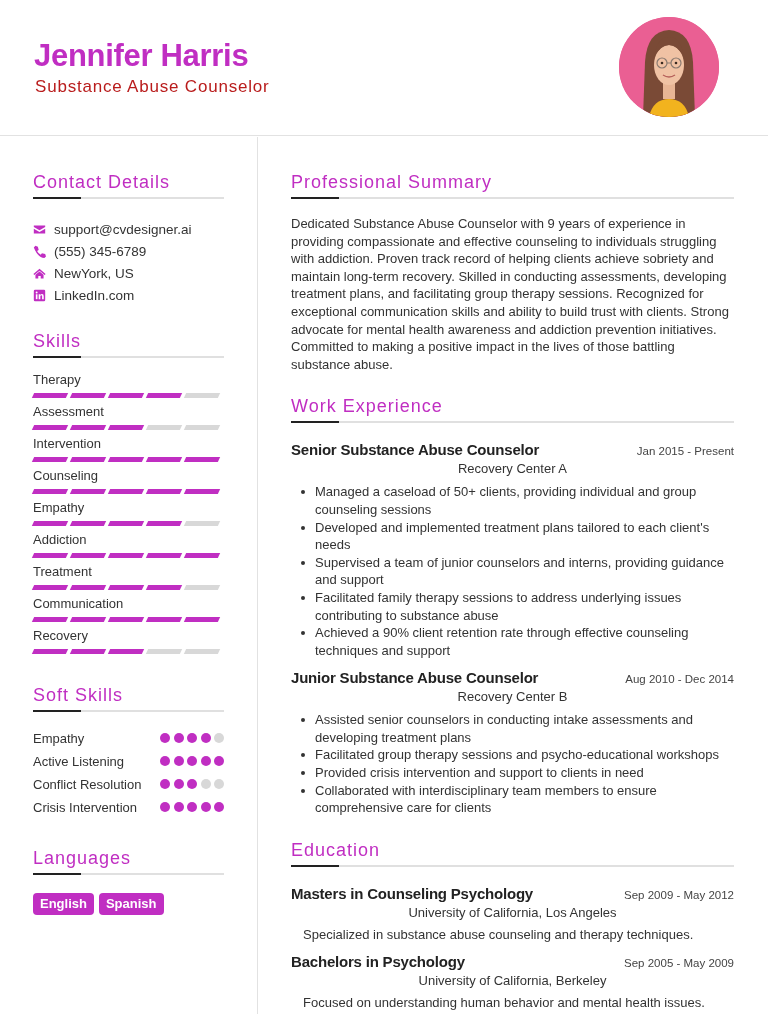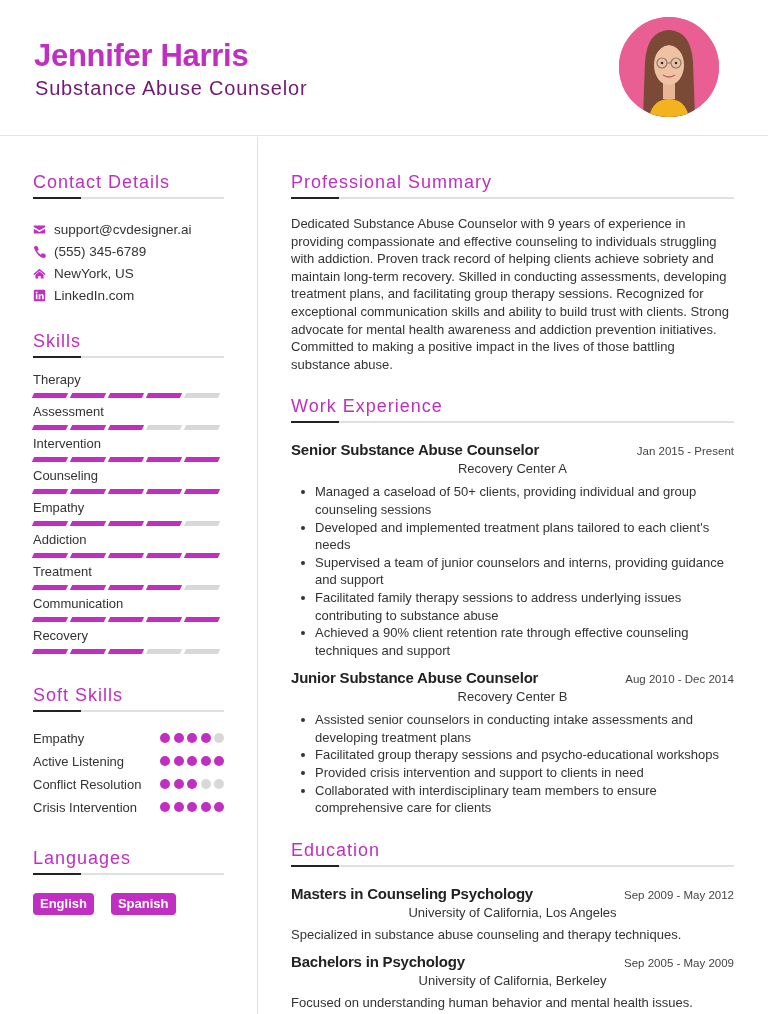--- a/index.html
+++ b/index.html
@@ -1,21 +1,21 @@
 <!DOCTYPE html>
 <html><head>
 <meta charset="utf-8">
 <style>
   * { box-sizing: border-box; margin: 0; padding: 0; }
   html, body { width: 768px; height: 1014px; background: #ffffff; overflow: hidden; }
   body { font-family: "Liberation Sans", "DejaVu Sans", sans-serif; color: #333333; position: relative; }
 
   .header { position: absolute; left: 0; top: 0; width: 768px; height: 136px; border-bottom: 1px solid #e2e2e2; }
   .name { position: absolute; left: 34px; top: 38px; font-size: 31px; font-weight: bold; color: #c02ec2; letter-spacing: -0.3px; }
-  .title { position: absolute; left: 35px; top: 77px; font-size: 20px; color: #701a75; letter-spacing: 0.8px; }
+  .title { position: absolute; left: 35px; top: 77px; font-size: 17px; color: #b91c1c; letter-spacing: 0.8px; }
   .avatar { position: absolute; left: 619px; top: 17px; width: 100px; height: 100px; border-radius: 50%; overflow: hidden; background: #ea5f93; }
 
   .divider-v { position: absolute; left: 257px; top: 137px; width: 1px; height: 877px; background: #e2e2e2; }
 
   .left { position: absolute; left: 33px; top: 137px; width: 191px; }
   .right { position: absolute; left: 291px; top: 137px; width: 443px; }
 
   .sec-title { font-size: 18px; font-weight: normal; color: #c02ec2; letter-spacing: 1px; line-height: 22px; }
   .sec-rule { position: relative; height: 2px; background: #e0e0e0; margin-top: 4px; }
   .sec-rule::before { content: ""; position: absolute; left: 0; top: 0; width: 48px; height: 2px; background: #222; }
@@ -32,36 +32,36 @@
   .seg { width: 34px; height: 5px; background: #d8d8d8; transform: skewX(-25deg); }
   .seg.on { background: #c02ec2; }
 
   .soft-list { margin-top: 18px; }
   .soft { display: flex; justify-content: space-between; align-items: flex-start; margin-bottom: 5px; }
   .soft-name { font-size: 13px; color: #333; line-height: 18px; width: 110px; }
   .dots { display: flex; gap: 3.5px; margin-top: 3px; }
   .dot { width: 10px; height: 10px; border-radius: 50%; background: #d8d8d8; }
   .dot.on { background: #c02ec2; }
 
-  .langs { display: flex; gap: 17px; margin-top: 18px; }
+  .langs { display: flex; gap: 5px; margin-top: 18px; }
   .lang { background: #c02ec2; color: #fff; font-size: 13px; font-weight: bold; padding: 3px 7px 4px; border-radius: 4px; }
 
   .summary { font-size: 13px; line-height: 17.6px; color: #333; margin-top: 16px; }
 
   .job { margin-top: 18px; }
   .job-head { display: flex; justify-content: space-between; align-items: baseline; }
   .job-title { font-size: 15px; font-weight: bold; color: #222; letter-spacing: -0.2px; }
   .job-date { font-size: 11.5px; color: #444; }
   .job-org { font-size: 13px; color: #333; margin-top: 3px; text-align: center; }
   .bullets { list-style: none; margin-top: 7px; padding-left: 24px; }
   .bullets li { position: relative; font-size: 13px; line-height: 17.6px; color: #333; }
   .bullets li::before { content: ""; position: absolute; left: -14px; top: 7px; width: 4px; height: 4px; border-radius: 50%; background: #333; }
 
   .edu { margin-top: 18px; }
-  .edu-desc { font-size: 13px; color: #333; margin-top: 7px; }
+  .edu-desc { font-size: 13px; color: #333; margin-top: 7px; margin-left: 12px; }
 </style>
 </head>
 <body>
 
 <div class="header">
   <div class="name">Jennifer Harris</div>
   <div class="title">Substance Abuse Counselor</div>
   <div class="avatar" title="Profile photo of a smiling woman with glasses and long brown hair on a pink background">
     <svg viewBox="0 0 100 100" width="100" height="100">
       <rect width="100" height="100" fill="#ea5f93"></rect>

